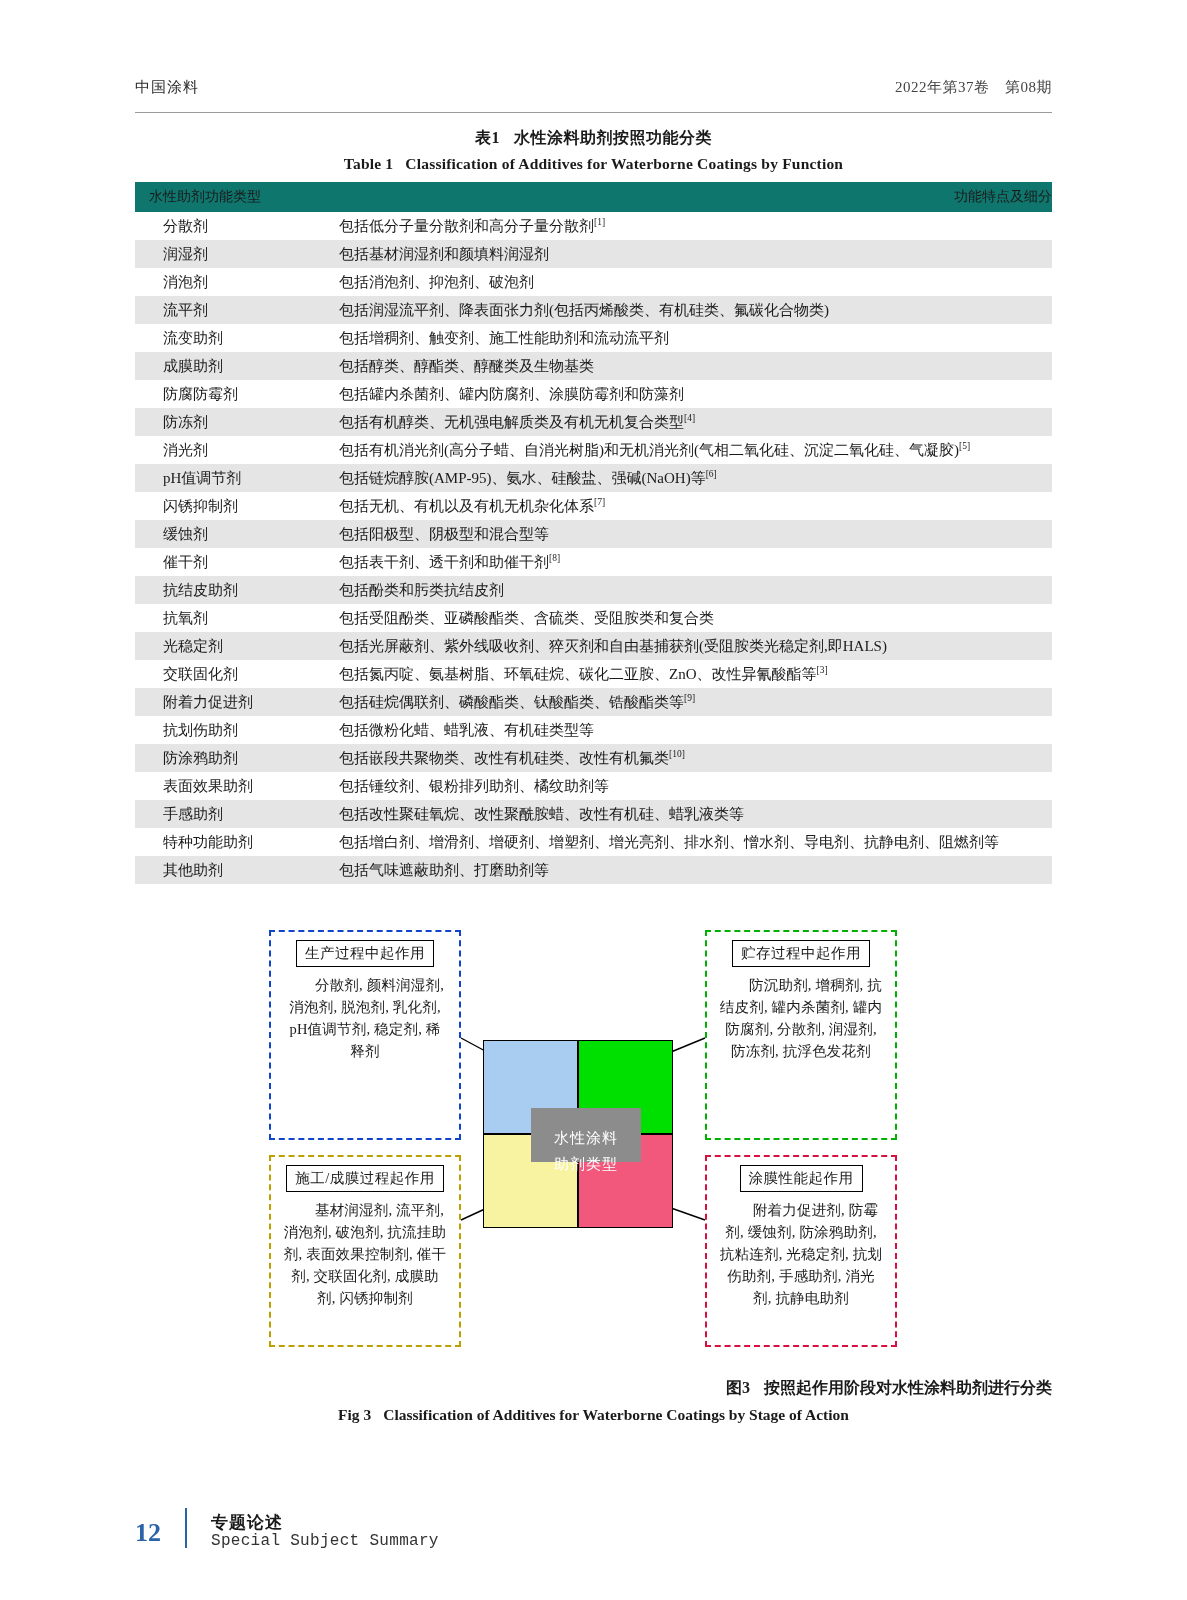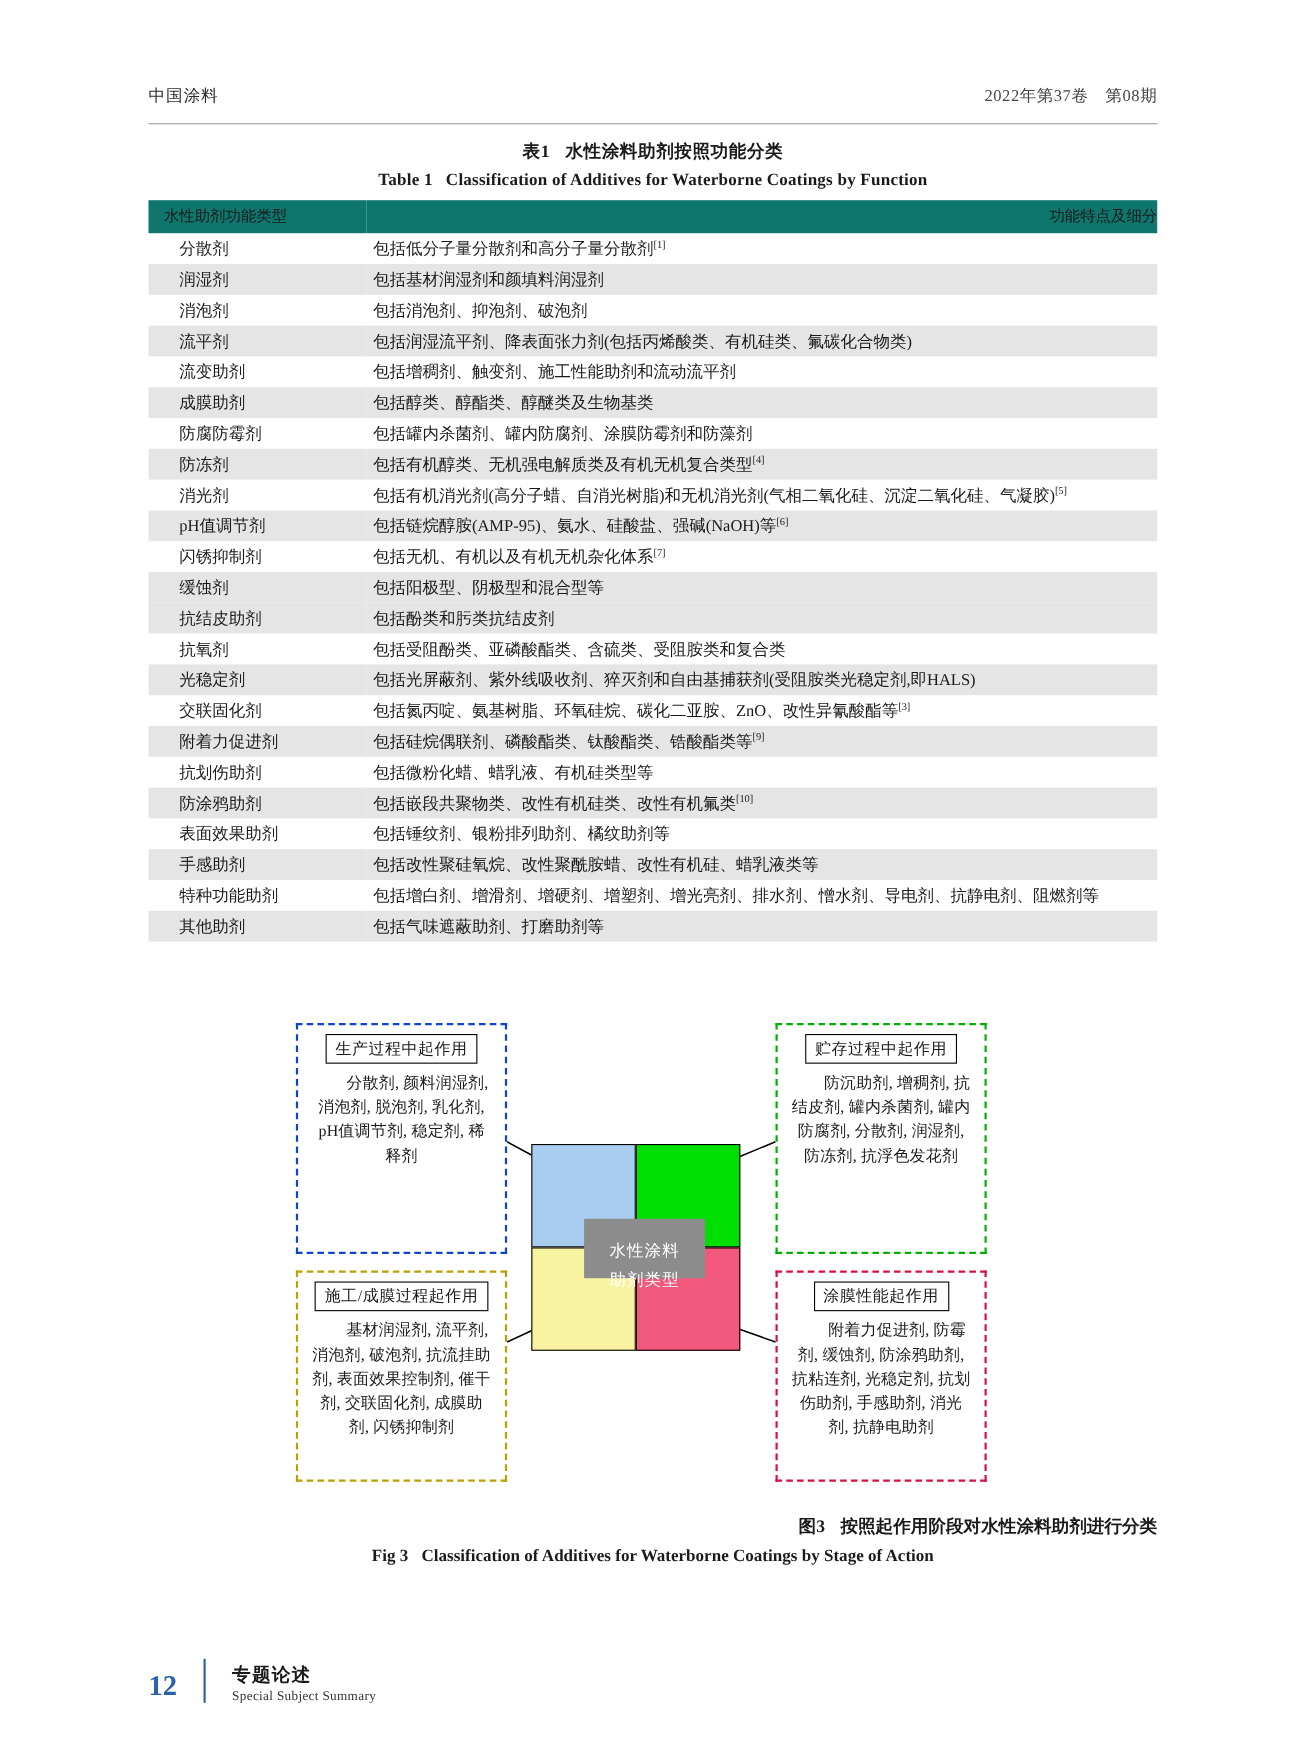--- a/index.html
+++ b/index.html
@@ -247,24 +247,25 @@
     background: #2b63a8;
   }
   .footer .labels .cn {
     font-size: 17px;
     font-weight: bold;
     color: #1a1a1a;
     letter-spacing: 1px;
     line-height: 22px;
   }
   .footer .labels .en {
-    font-size: 12px;
+    font-size: 16px;
     color: #333;
     letter-spacing: 0.3px;
     line-height: 14px;
+    font-family: Liberation Mono, monospace;
   }
 </style>
 </head>
 <body>
 
 <div class="page">
 
   <div class="runhead">
     <span class="left">中国涂料</span>
     <span class="right">2022年第37卷　第08期</span>
@@ -326,20 +327,24 @@
           <td class="c2">包括链烷醇胺(AMP-95)、氨水、硅酸盐、强碱(NaOH)等<sup>[6]</sup></td>
         </tr>
         <tr>
           <td class="c1">闪锈抑制剂</td>
           <td class="c2">包括无机、有机以及有机无机杂化体系<sup>[7]</sup></td>
         </tr>
         <tr class="alt">
           <td class="c1">缓蚀剂</td>
           <td class="c2">包括阳极型、阴极型和混合型等</td>
         </tr>
+        <tr>
+          <td class="c1">催干剂</td>
+          <td class="c2">包括表干剂、透干剂和助催干剂<sup>[8]</sup></td>
+        </tr>
         <tr class="alt">
           <td class="c1">抗结皮助剂</td>
           <td class="c2">包括酚类和肟类抗结皮剂</td>
         </tr>
         <tr>
           <td class="c1">抗氧剂</td>
           <td class="c2">包括受阻酚类、亚磷酸酯类、含硫类、受阻胺类和复合类</td>
         </tr>
         <tr class="alt">
           <td class="c1">光稳定剂</td>

